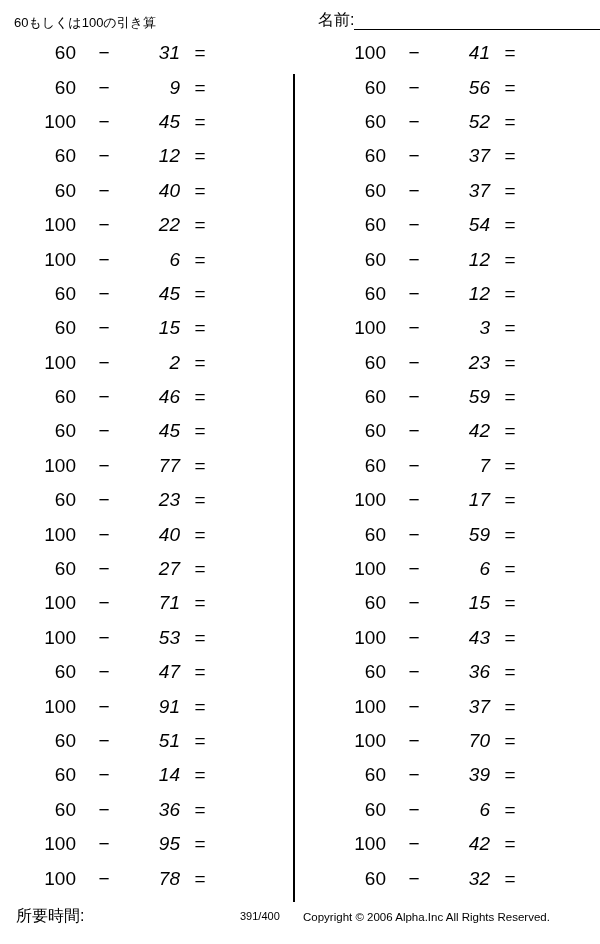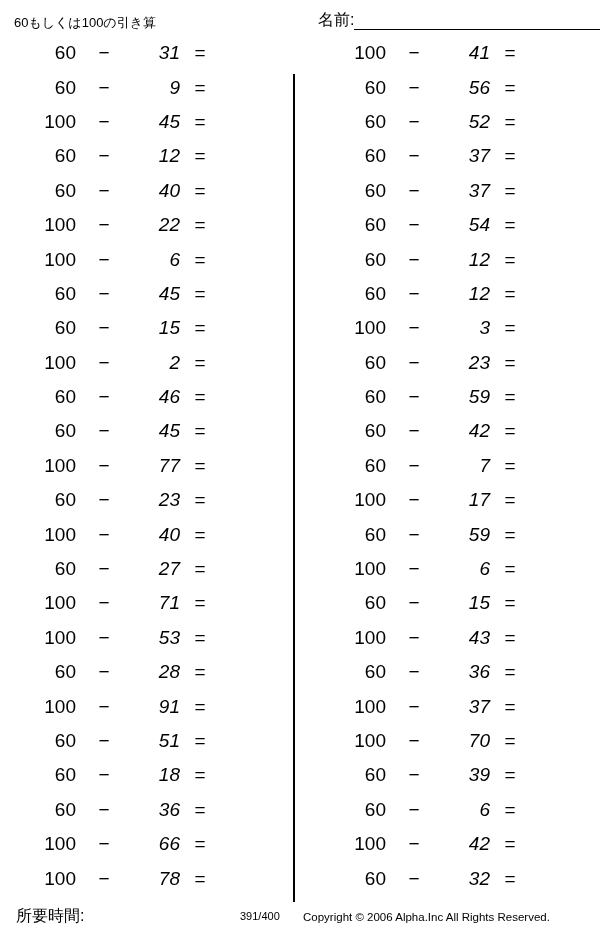--- a/index.html
+++ b/index.html
@@ -274,51 +274,51 @@
         </div>
       <div class="prob">
           <span class="op1">100</span>
           <span class="minus">−</span>
           <span class="op2">53</span>
           <span class="equals">=</span>
         </div>
       <div class="prob">
           <span class="op1">60</span>
           <span class="minus">−</span>
-          <span class="op2">28</span>
+          <span class="op2">47</span>
           <span class="equals">=</span>
         </div>
       <div class="prob">
           <span class="op1">100</span>
           <span class="minus">−</span>
           <span class="op2">91</span>
           <span class="equals">=</span>
         </div>
       <div class="prob">
           <span class="op1">60</span>
           <span class="minus">−</span>
           <span class="op2">51</span>
           <span class="equals">=</span>
         </div>
       <div class="prob">
           <span class="op1">60</span>
           <span class="minus">−</span>
-          <span class="op2">18</span>
+          <span class="op2">14</span>
           <span class="equals">=</span>
         </div>
       <div class="prob">
           <span class="op1">60</span>
           <span class="minus">−</span>
           <span class="op2">36</span>
           <span class="equals">=</span>
         </div>
       <div class="prob">
           <span class="op1">100</span>
           <span class="minus">−</span>
-          <span class="op2">66</span>
+          <span class="op2">95</span>
           <span class="equals">=</span>
         </div>
       <div class="prob">
           <span class="op1">100</span>
           <span class="minus">−</span>
           <span class="op2">78</span>
           <span class="equals">=</span>
         </div>
     </div>
 

